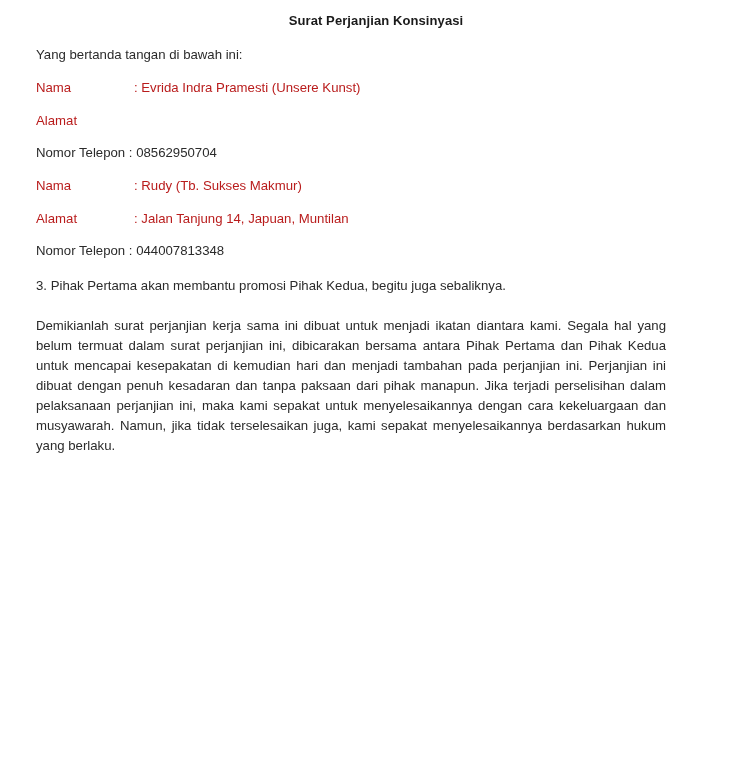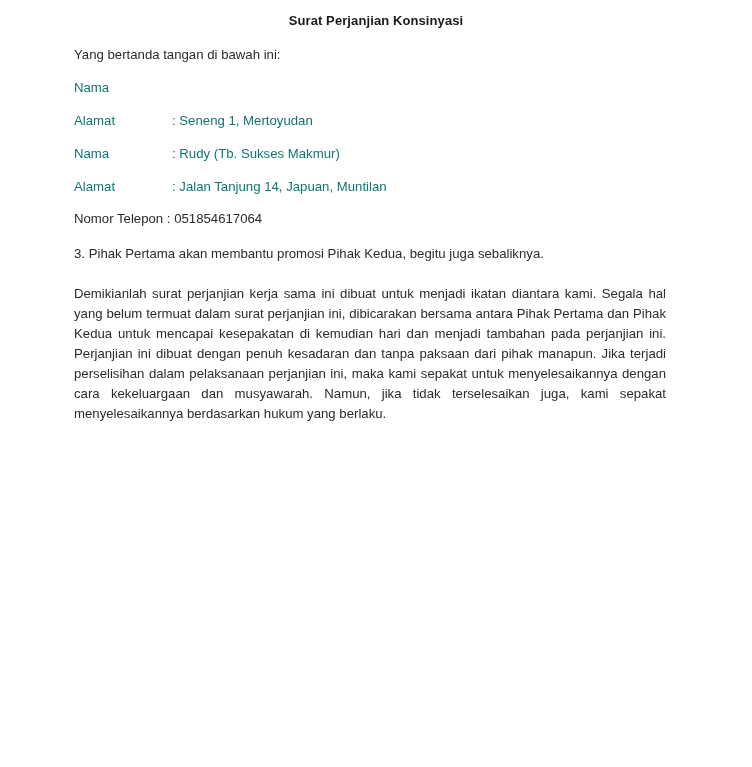--- a/index.html
+++ b/index.html
@@ -23,36 +23,36 @@
   }
   .doc-title {
     text-align: center;
     font-weight: bold;
     font-size: 13px;
     color: #1a1a1a;
     padding-top: 13px;
     letter-spacing: 0.1px;
   }
   .body-area {
-    padding-left: 74px;
+    padding-left: 36px;
     padding-right: 86px;
     padding-top: 20px;
   }
   .line {
     font-size: 13.2px;
     line-height: 1.05;
     margin-bottom: 18px;
     color: #2b2b2b;
     white-space: nowrap;
   }
   .kv {
     font-size: 13.2px;
     margin-bottom: 18px;
     display: flex;
-    color: #0f766e;
+    color: #b91c1c;
   }
   .kv-label {
     width: 98px;
     flex: 0 0 98px;
   }
   .kv-value {
     flex: 1 1 auto;
   }
   .para {
     font-size: 13.2px;
@@ -79,40 +79,41 @@
 <div class="page">
 
   <div class="doc-title">Surat Perjanjian Konsinyasi</div>
 
   <div class="body-area">
 
     <div class="line">Yang bertanda tangan di bawah ini:</div>
 
     <div class="kv">
       <span class="kv-label">Nama</span>
+      <span class="kv-value">: Evrida Indra Pramesti (Unsere Kunst)</span>
     </div>
 
     <div class="kv">
       <span class="kv-label">Alamat</span>
-      <span class="kv-value">: Seneng 1, Mertoyudan</span>
     </div>
 
+    <div class="line">Nomor Telepon : 08562950704</div>
 
 
     <div class="kv">
       <span class="kv-label">Nama</span>
       <span class="kv-value">: Rudy (Tb. Sukses Makmur)</span>
     </div>
 
     <div class="kv">
       <span class="kv-label">Alamat</span>
       <span class="kv-value">: Jalan Tanjung 14, Japuan, Muntilan</span>
     </div>
 
-    <div class="line">Nomor Telepon : 051854617064</div>
+    <div class="line">Nomor Telepon : 044007813348</div>
 
 
 
     <div class="para para-tight">3. Pihak Pertama akan membantu promosi Pihak Kedua, begitu juga sebaliknya.</div>
 
     <div class="closing">Demikianlah surat perjanjian kerja sama ini dibuat untuk menjadi ikatan diantara kami. Segala hal yang belum termuat dalam surat perjanjian ini, dibicarakan bersama antara Pihak Pertama dan Pihak Kedua untuk mencapai kesepakatan di kemudian hari dan menjadi tambahan pada perjanjian ini. Perjanjian ini dibuat dengan penuh kesadaran dan tanpa paksaan dari pihak manapun. Jika terjadi perselisihan dalam pelaksanaan perjanjian ini, maka kami sepakat untuk menyelesaikannya dengan cara kekeluargaan dan musyawarah. Namun, jika tidak terselesaikan juga, kami sepakat menyelesaikannya berdasarkan hukum yang berlaku.</div>
 
   </div>
 </div>
 

